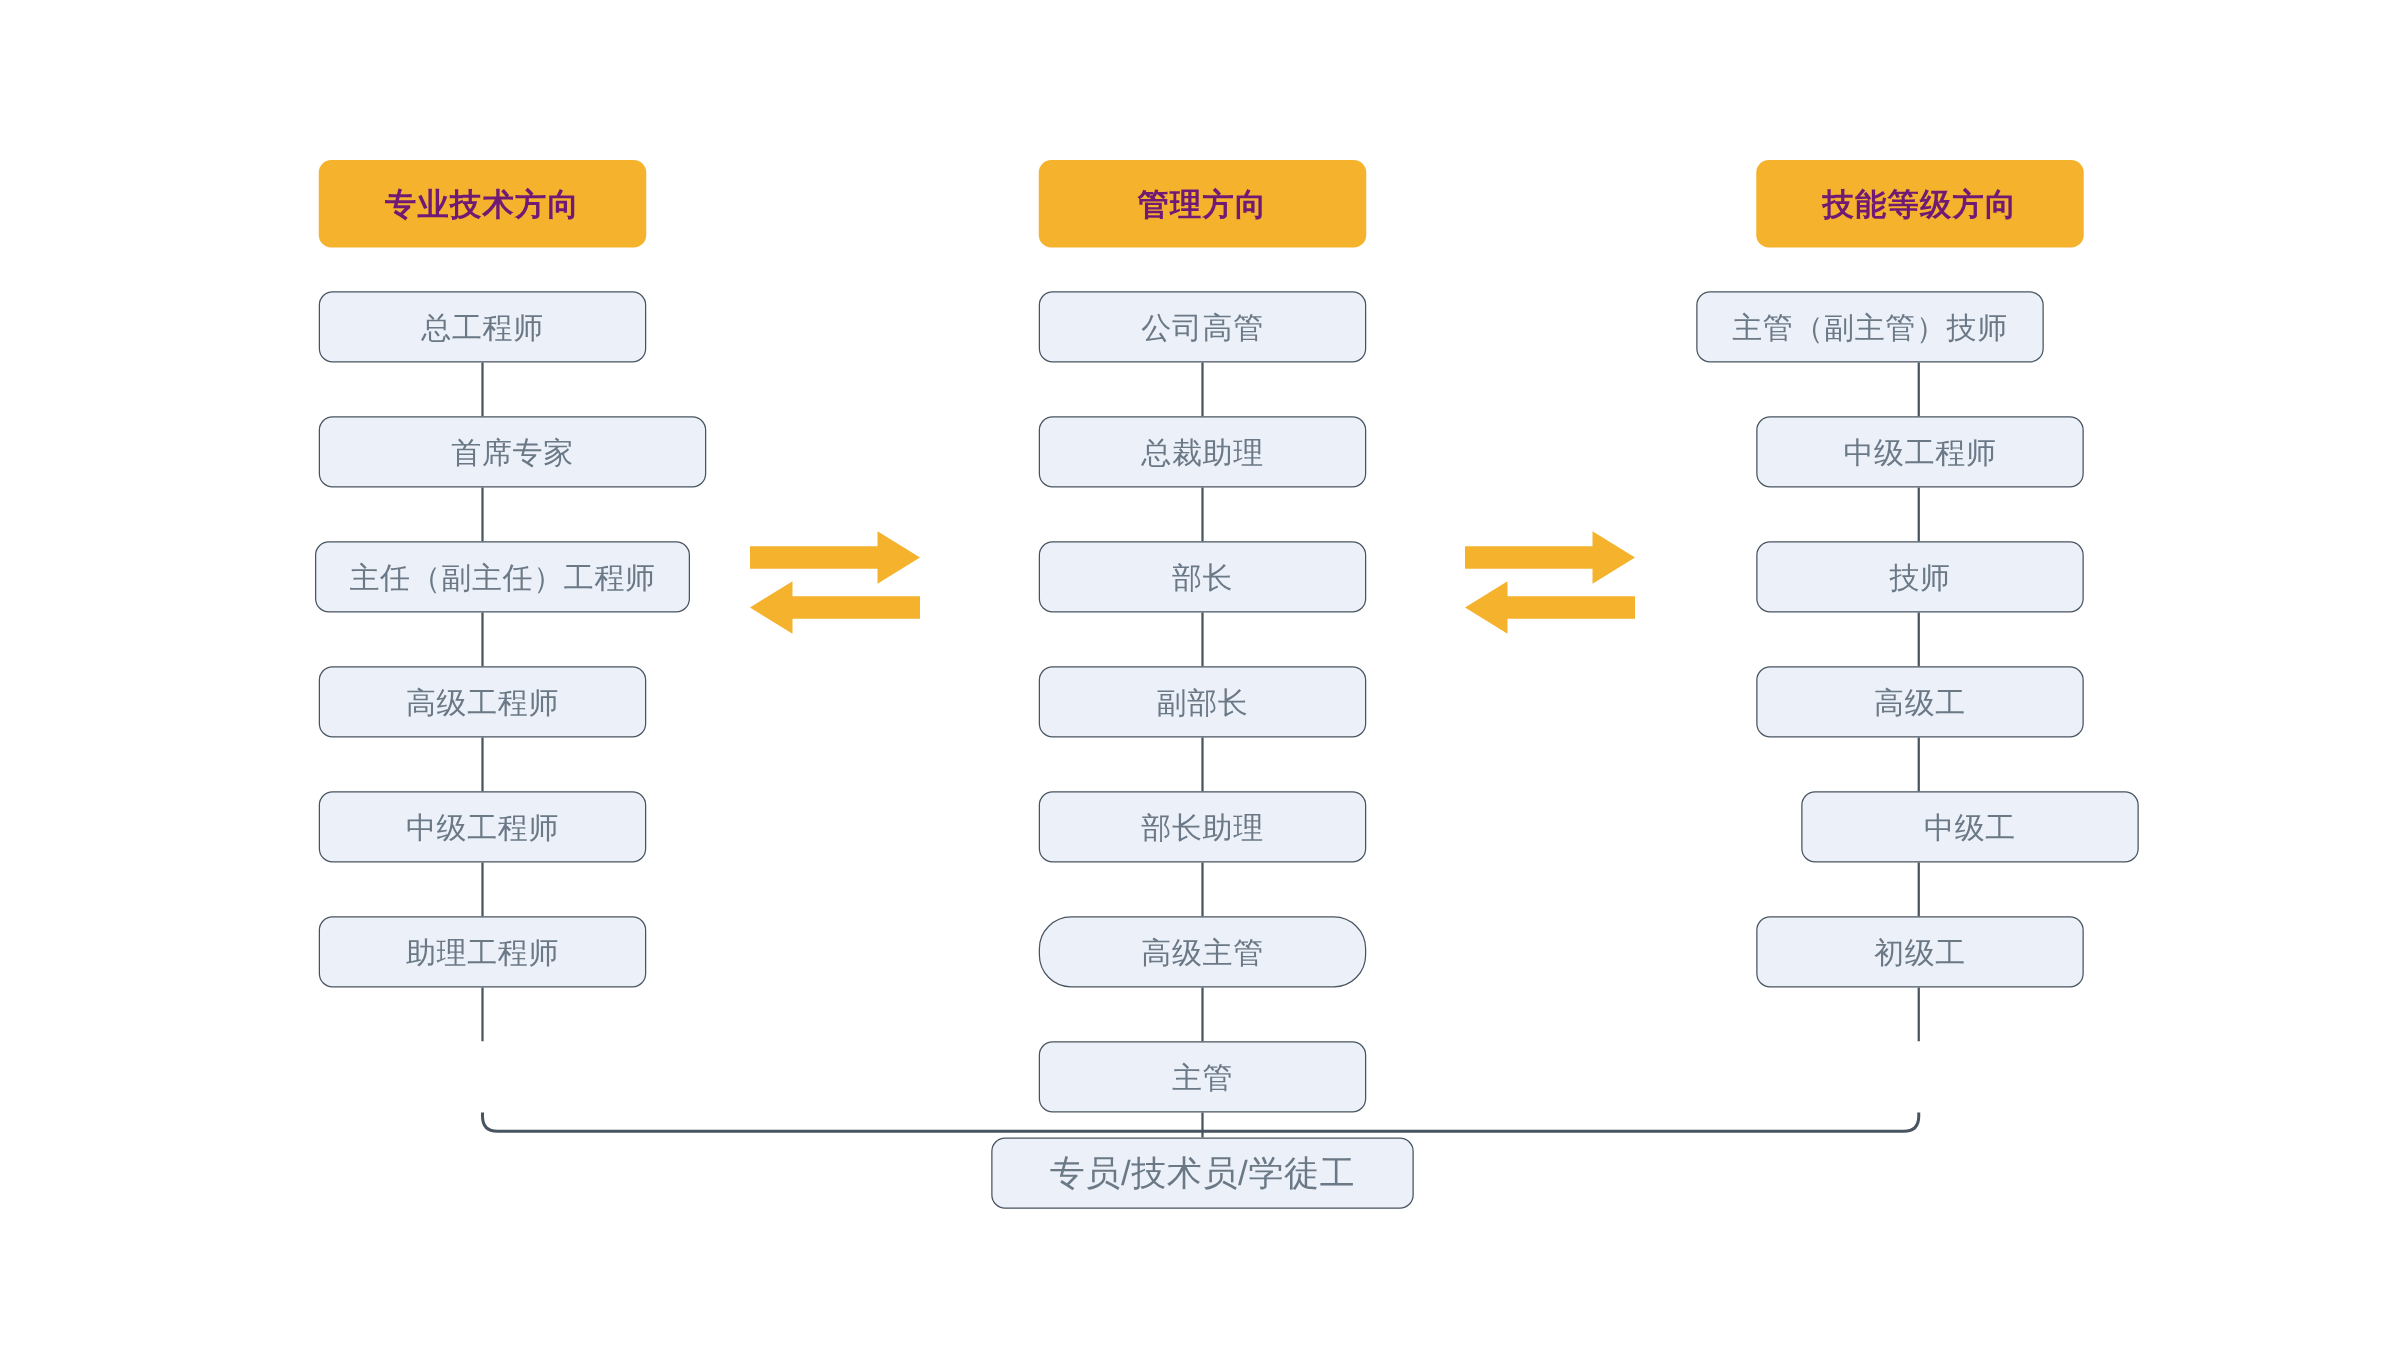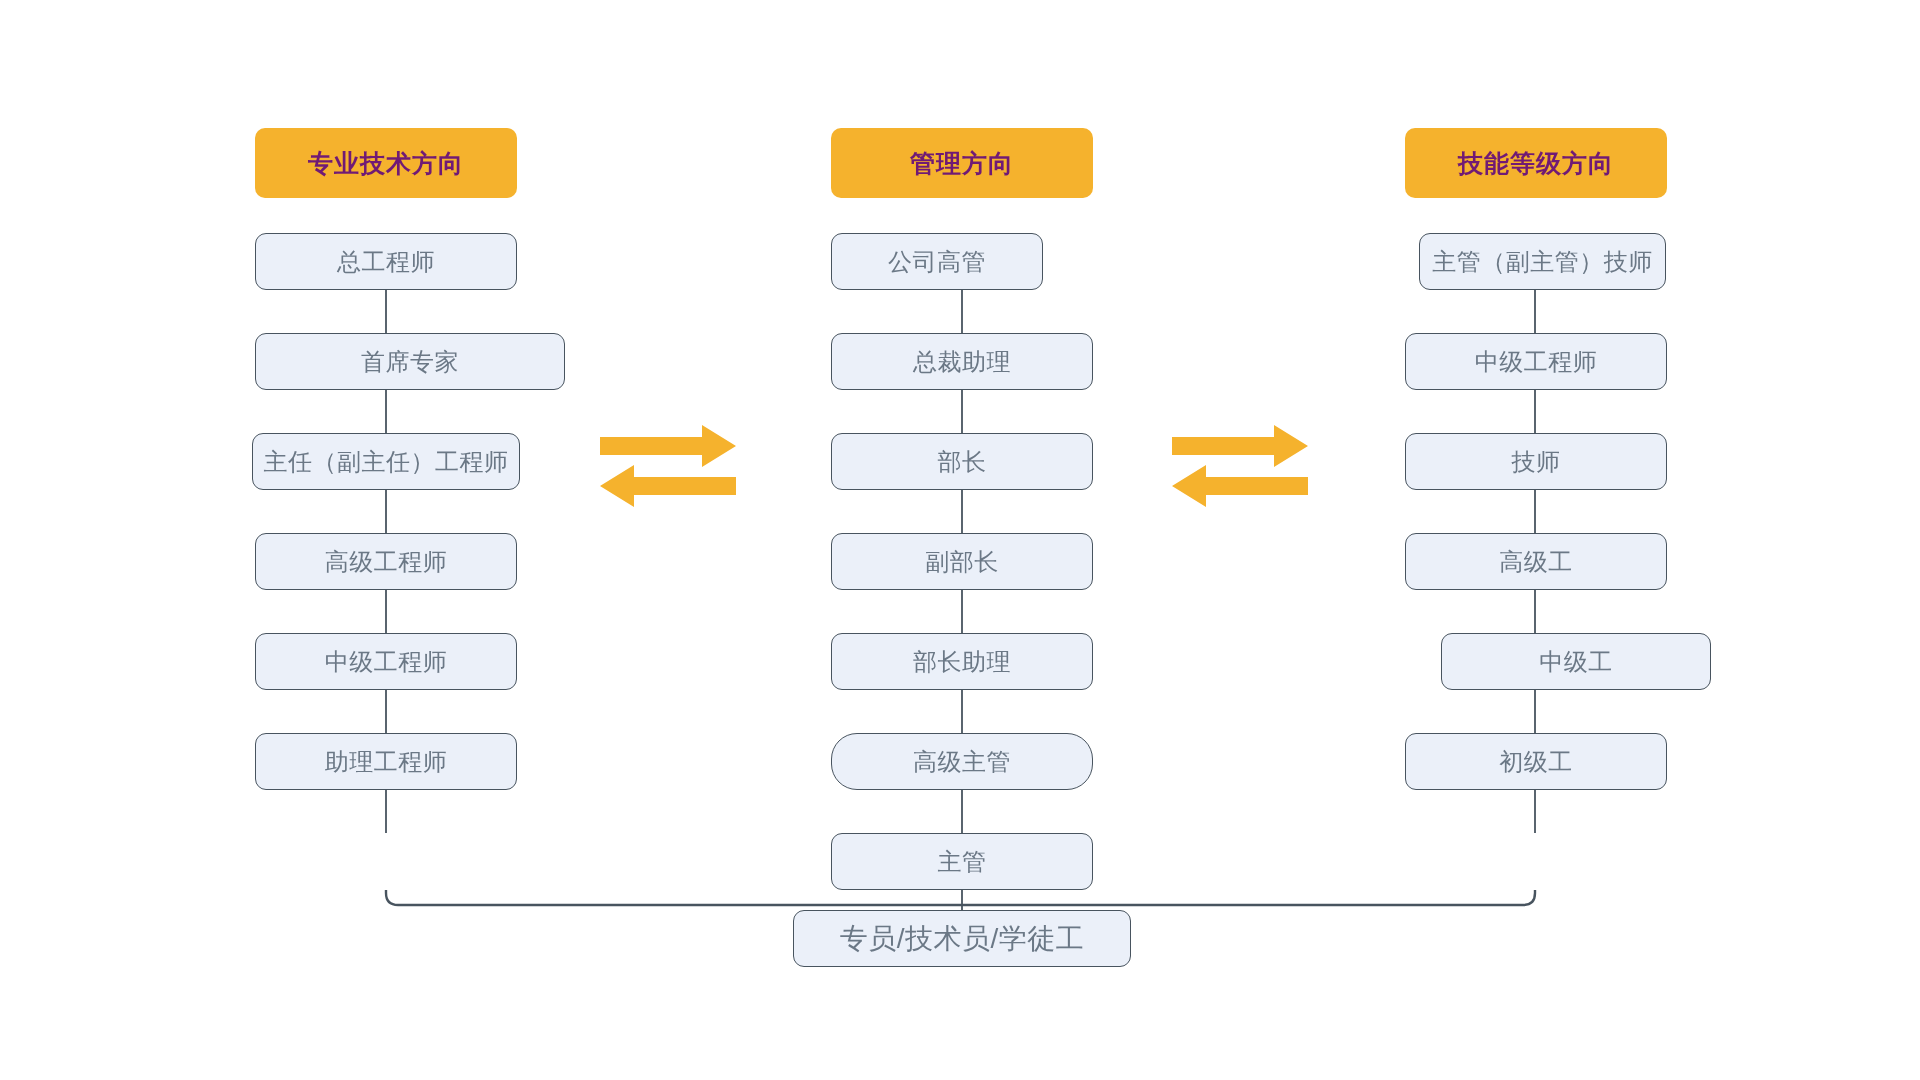--- a/index.html
+++ b/index.html
@@ -83,38 +83,38 @@
   <div class="col-head" style="left:255px;top:128px;width:262px;background:#f5b22d;">
     <span>专业技术方向</span>
   </div>
 
   <div class="node" style="left:255px;top:233px;width:262px;">
     <span>总工程师</span>
     </div>
   <div class="node" style="left:255px;top:333px;width:310px;">
     <span>首席专家</span>
     </div>
-  <div class="node" style="left:252px;top:433px;width:268px;">
+  <div class="node" style="left:252px;top:433px;width:300px;">
     <span>主任（副主任）工程师</span>
     </div>
   <div class="node" style="left:255px;top:533px;width:262px;">
     <span>高级工程师</span>
     </div>
   <div class="node" style="left:255px;top:633px;width:262px;">
     <span>中级工程师</span>
     </div>
   <div class="node" style="left:255px;top:733px;width:262px;">
     <span>助理工程师</span>
     </div>
 
   <div class="col-head" style="left:831px;top:128px;width:262px;background:#f5b22d;">
     <span>管理方向</span>
   </div>
 
-  <div class="node" style="left:831px;top:233px;width:212px;">
+  <div class="node" style="left:831px;top:233px;width:262px;">
     <span>公司高管</span>
     </div>
   <div class="node" style="left:831px;top:333px;width:262px;">
     <span>总裁助理</span>
     </div>
   <div class="node" style="left:831px;top:433px;width:262px;">
     <span>部长</span>
     </div>
   <div class="node" style="left:831px;top:533px;width:262px;">
     <span>副部长</span>
@@ -126,21 +126,21 @@
     <span>高级主管</span>
     </div>
   <div class="node" style="left:831px;top:833px;width:262px;">
     <span>主管</span>
     </div>
 
   <div class="col-head" style="left:1405px;top:128px;width:262px;background:#f5b22d;">
     <span>技能等级方向</span>
   </div>
 
-  <div class="node" style="left:1419px;top:233px;width:247px;">
+  <div class="node" style="left:1357px;top:233px;width:278px;">
     <span>主管（副主管）技师</span>
     </div>
   <div class="node" style="left:1405px;top:333px;width:262px;">
     <span>中级工程师</span>
     </div>
   <div class="node" style="left:1405px;top:433px;width:262px;">
     <span>技师</span>
     </div>
   <div class="node" style="left:1405px;top:533px;width:262px;">
     <span>高级工</span>

